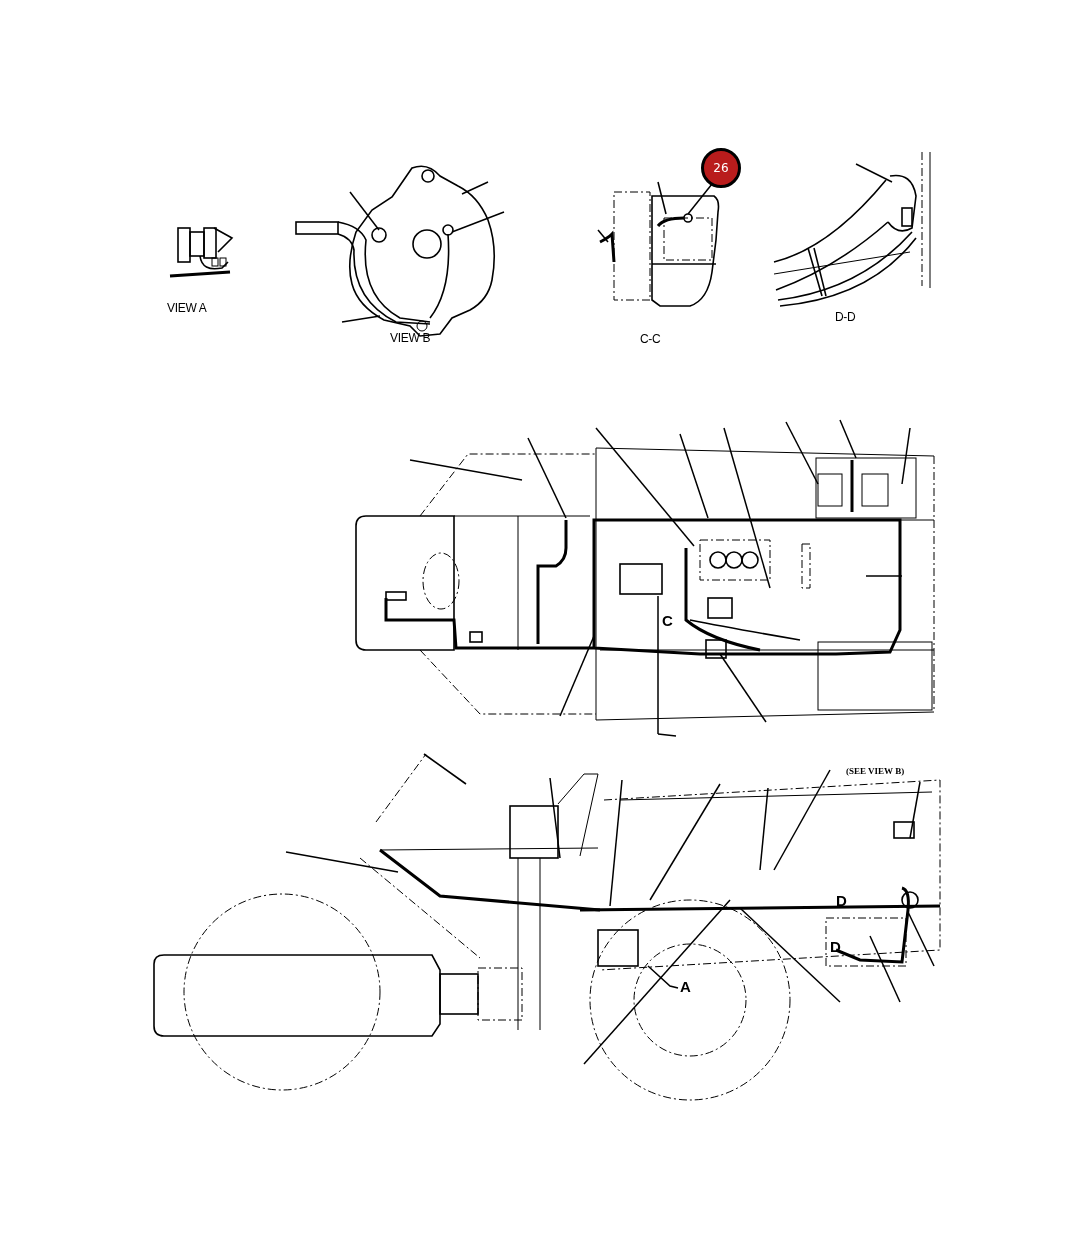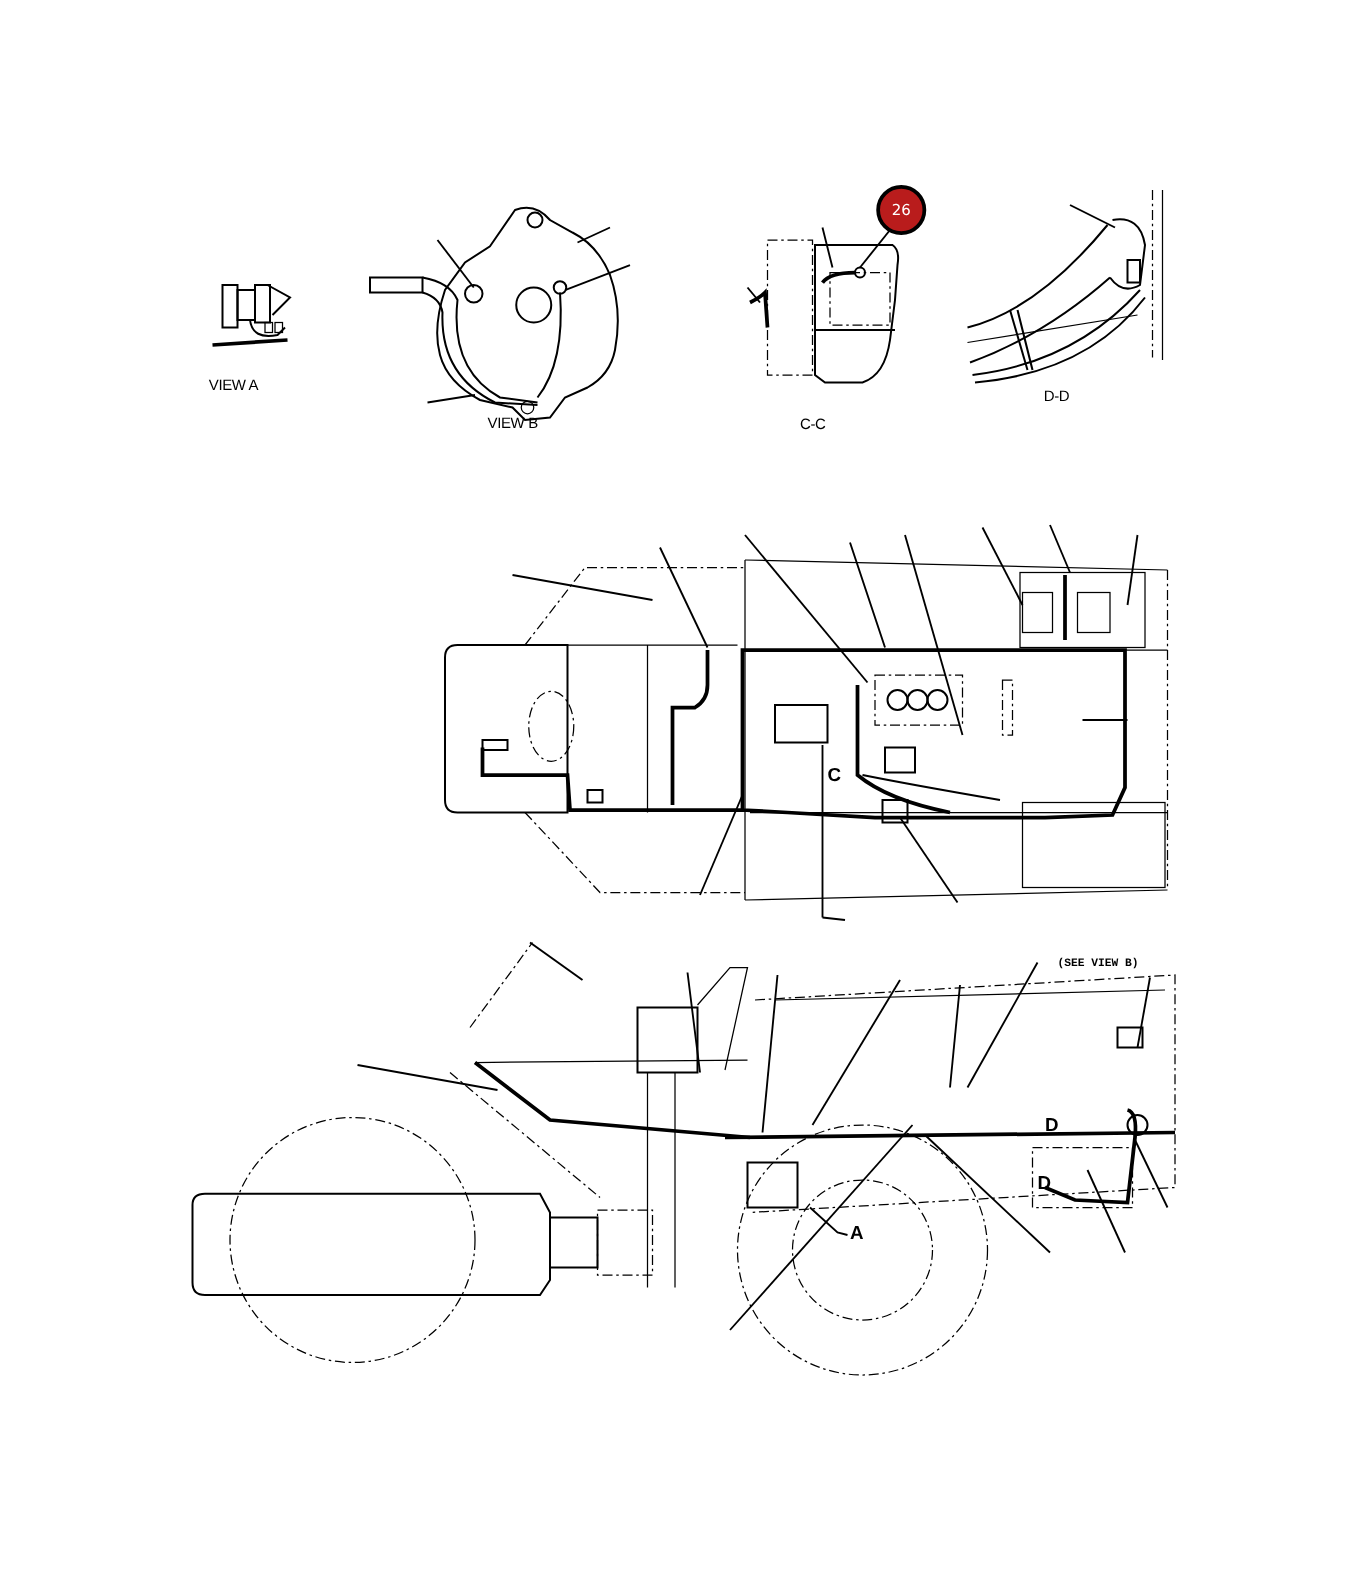--- a/index.html
+++ b/index.html
@@ -3,21 +3,21 @@
 <meta charset="utf-8">
 <style>
   html, body { margin: 0; padding: 0; background: #ffffff; }
   body { width: 1088px; height: 1256px; position: relative; overflow: hidden;
          font-family: "Liberation Sans", sans-serif; }
   #canvas { position: absolute; left: 0; top: 0; width: 1088px; height: 1256px; }
   .lbl { position: absolute; font-family: "Liberation Sans", sans-serif; font-weight: normal;
          font-size: 12px; color: #000; letter-spacing: -0.3px; white-space: nowrap; }
   .callout-letter { position: absolute; font-family: "Liberation Sans", sans-serif;
          font-weight: bold; font-size: 15px; color: #000; }
-  .see-view { position: absolute; font-family: Liberation Mono, monospace; font-weight: bold;
+  .see-view { position: absolute; font-family: Liberation Serif, serif; font-weight: bold;
          font-size: 9px; color: #000; white-space: nowrap; }
   .badge { position: absolute; width: 34px; height: 34px; border-radius: 50%;
            background: #b91c1c; border: 3px solid #000; color: #ffffff;
            font-family: "DejaVu Sans", sans-serif; font-size: 12px;
            display: flex; align-items: center; justify-content: center; box-sizing: content-box; }
   svg .thin { stroke: #000; stroke-width: 1; fill: none; }
   svg .med { stroke: #000; stroke-width: 1.6; fill: none; }
   svg .thick { stroke: #000; stroke-width: 3; fill: none; }
   svg .dash { stroke: #000; stroke-width: 1; fill: none; stroke-dasharray: 8 3 2 3; }
   svg .lead { stroke: #000; stroke-width: 1.5; fill: none; }

